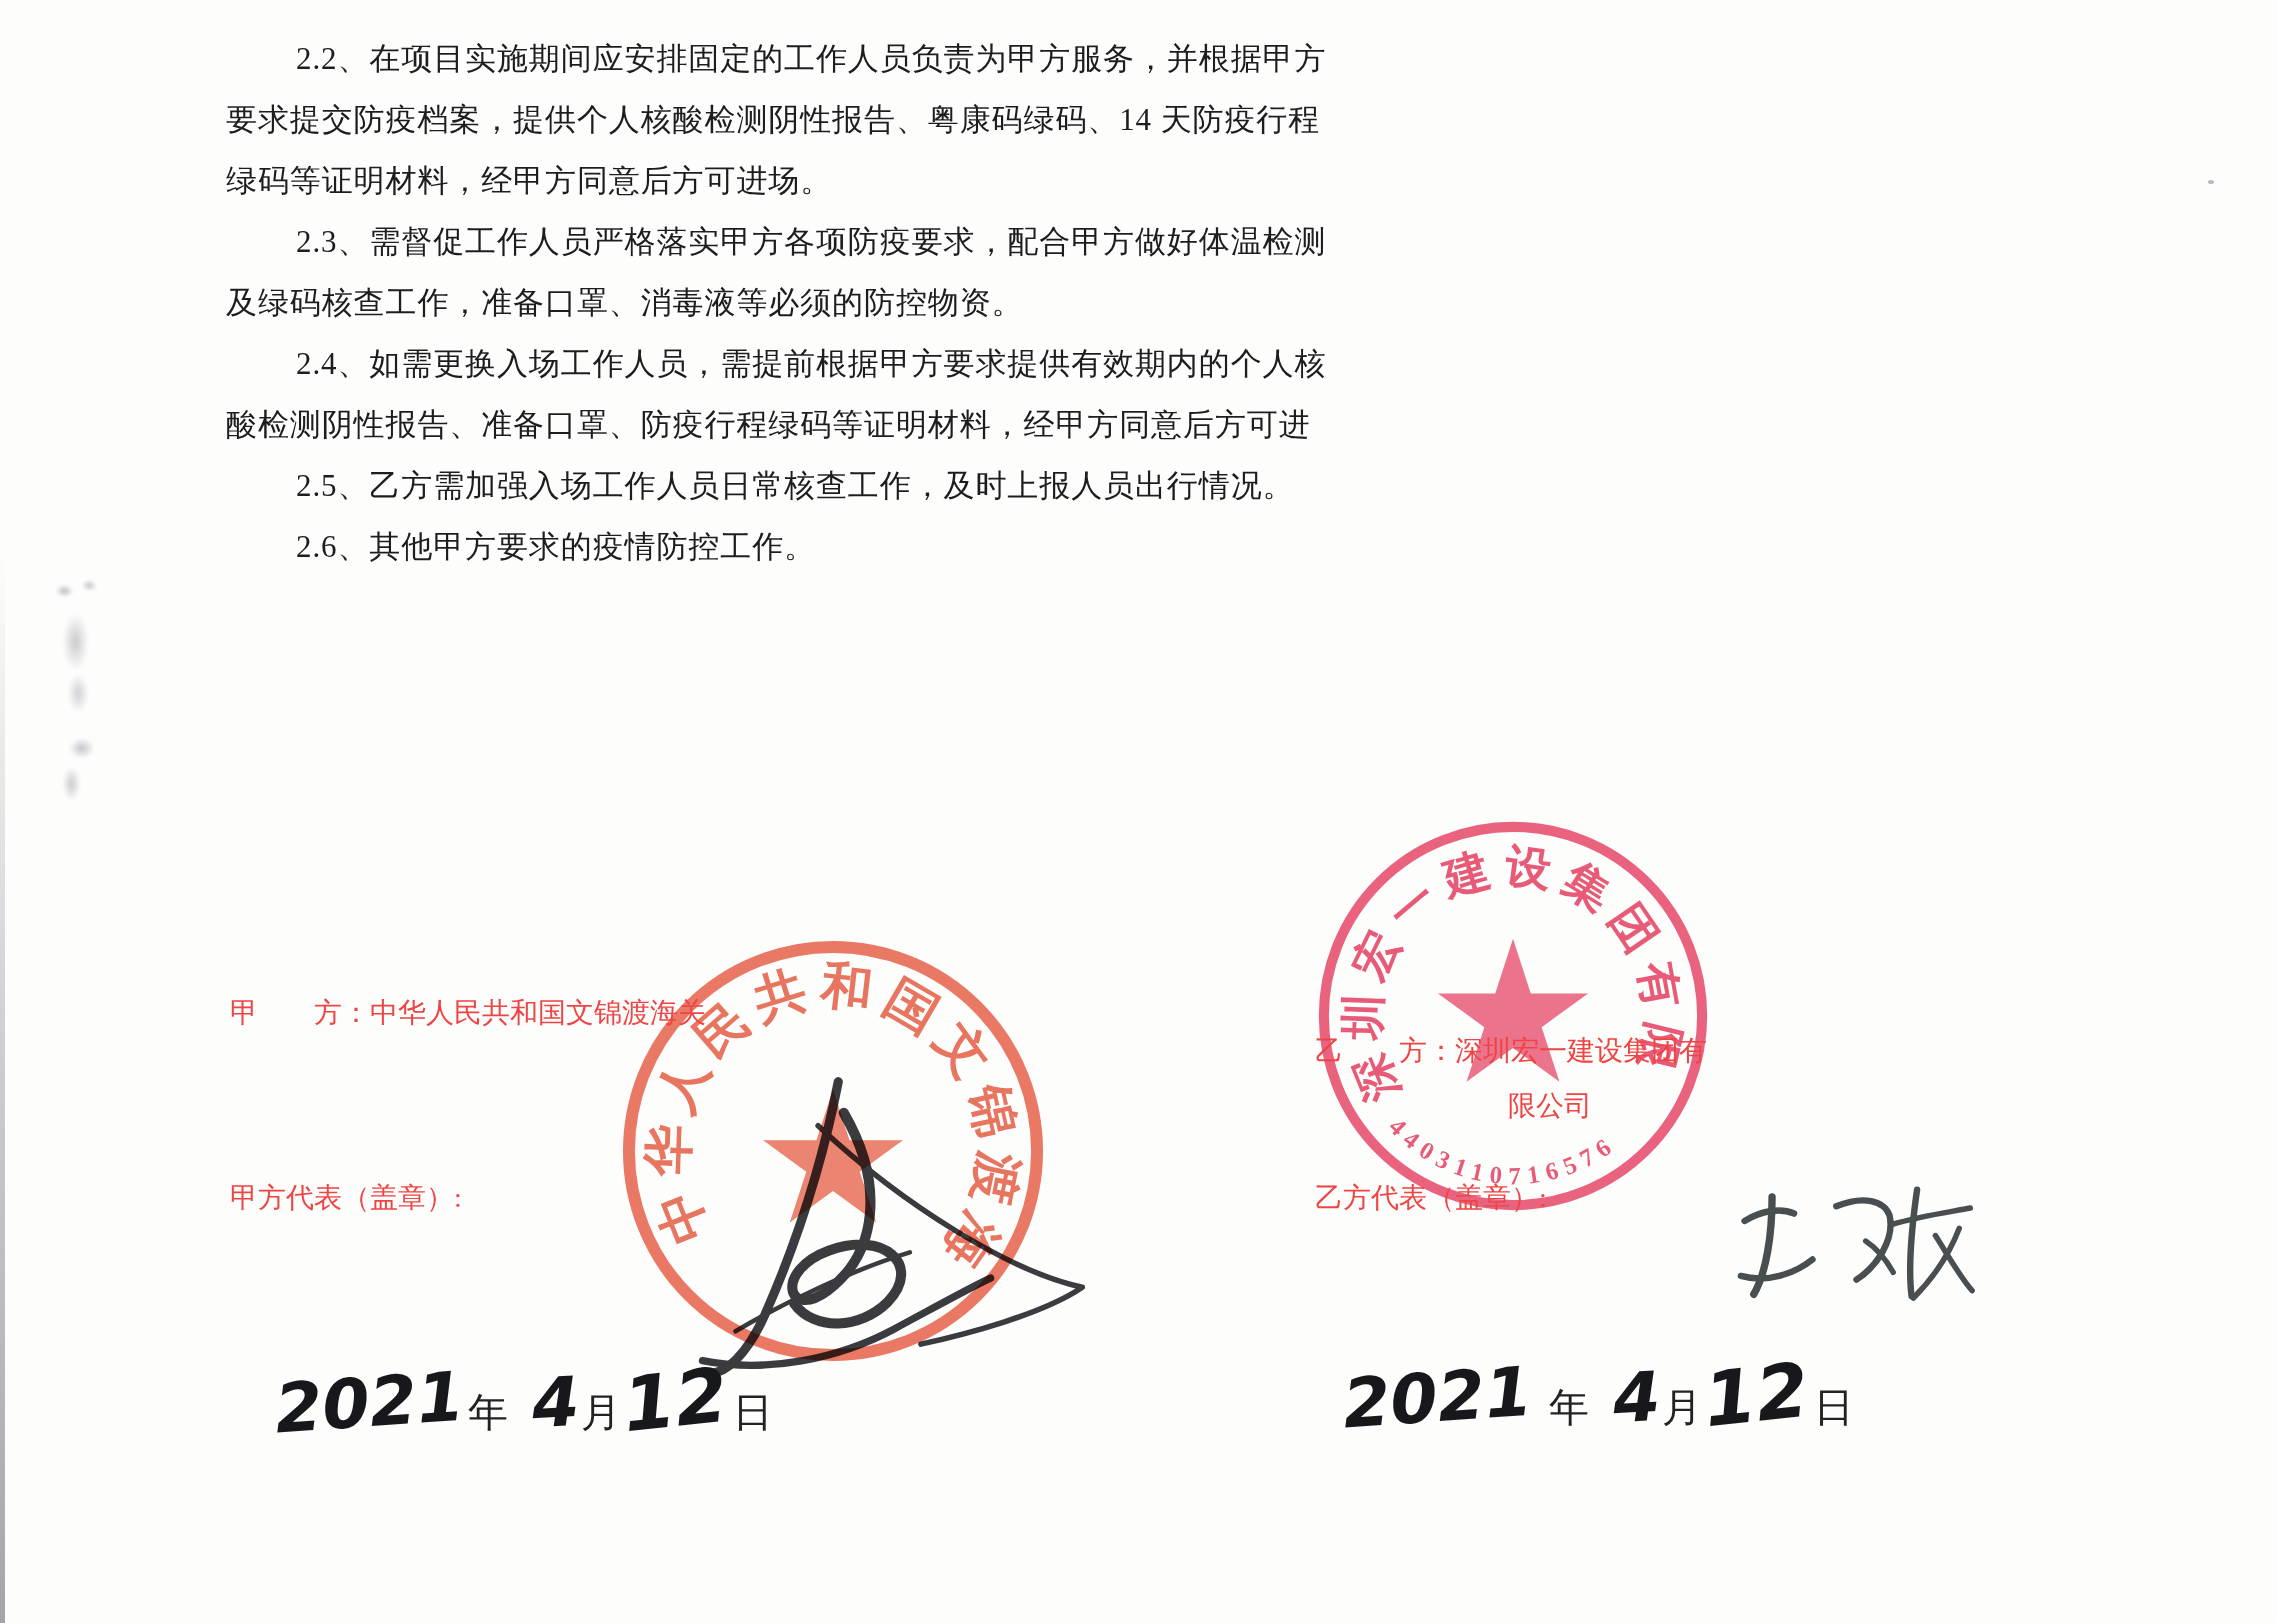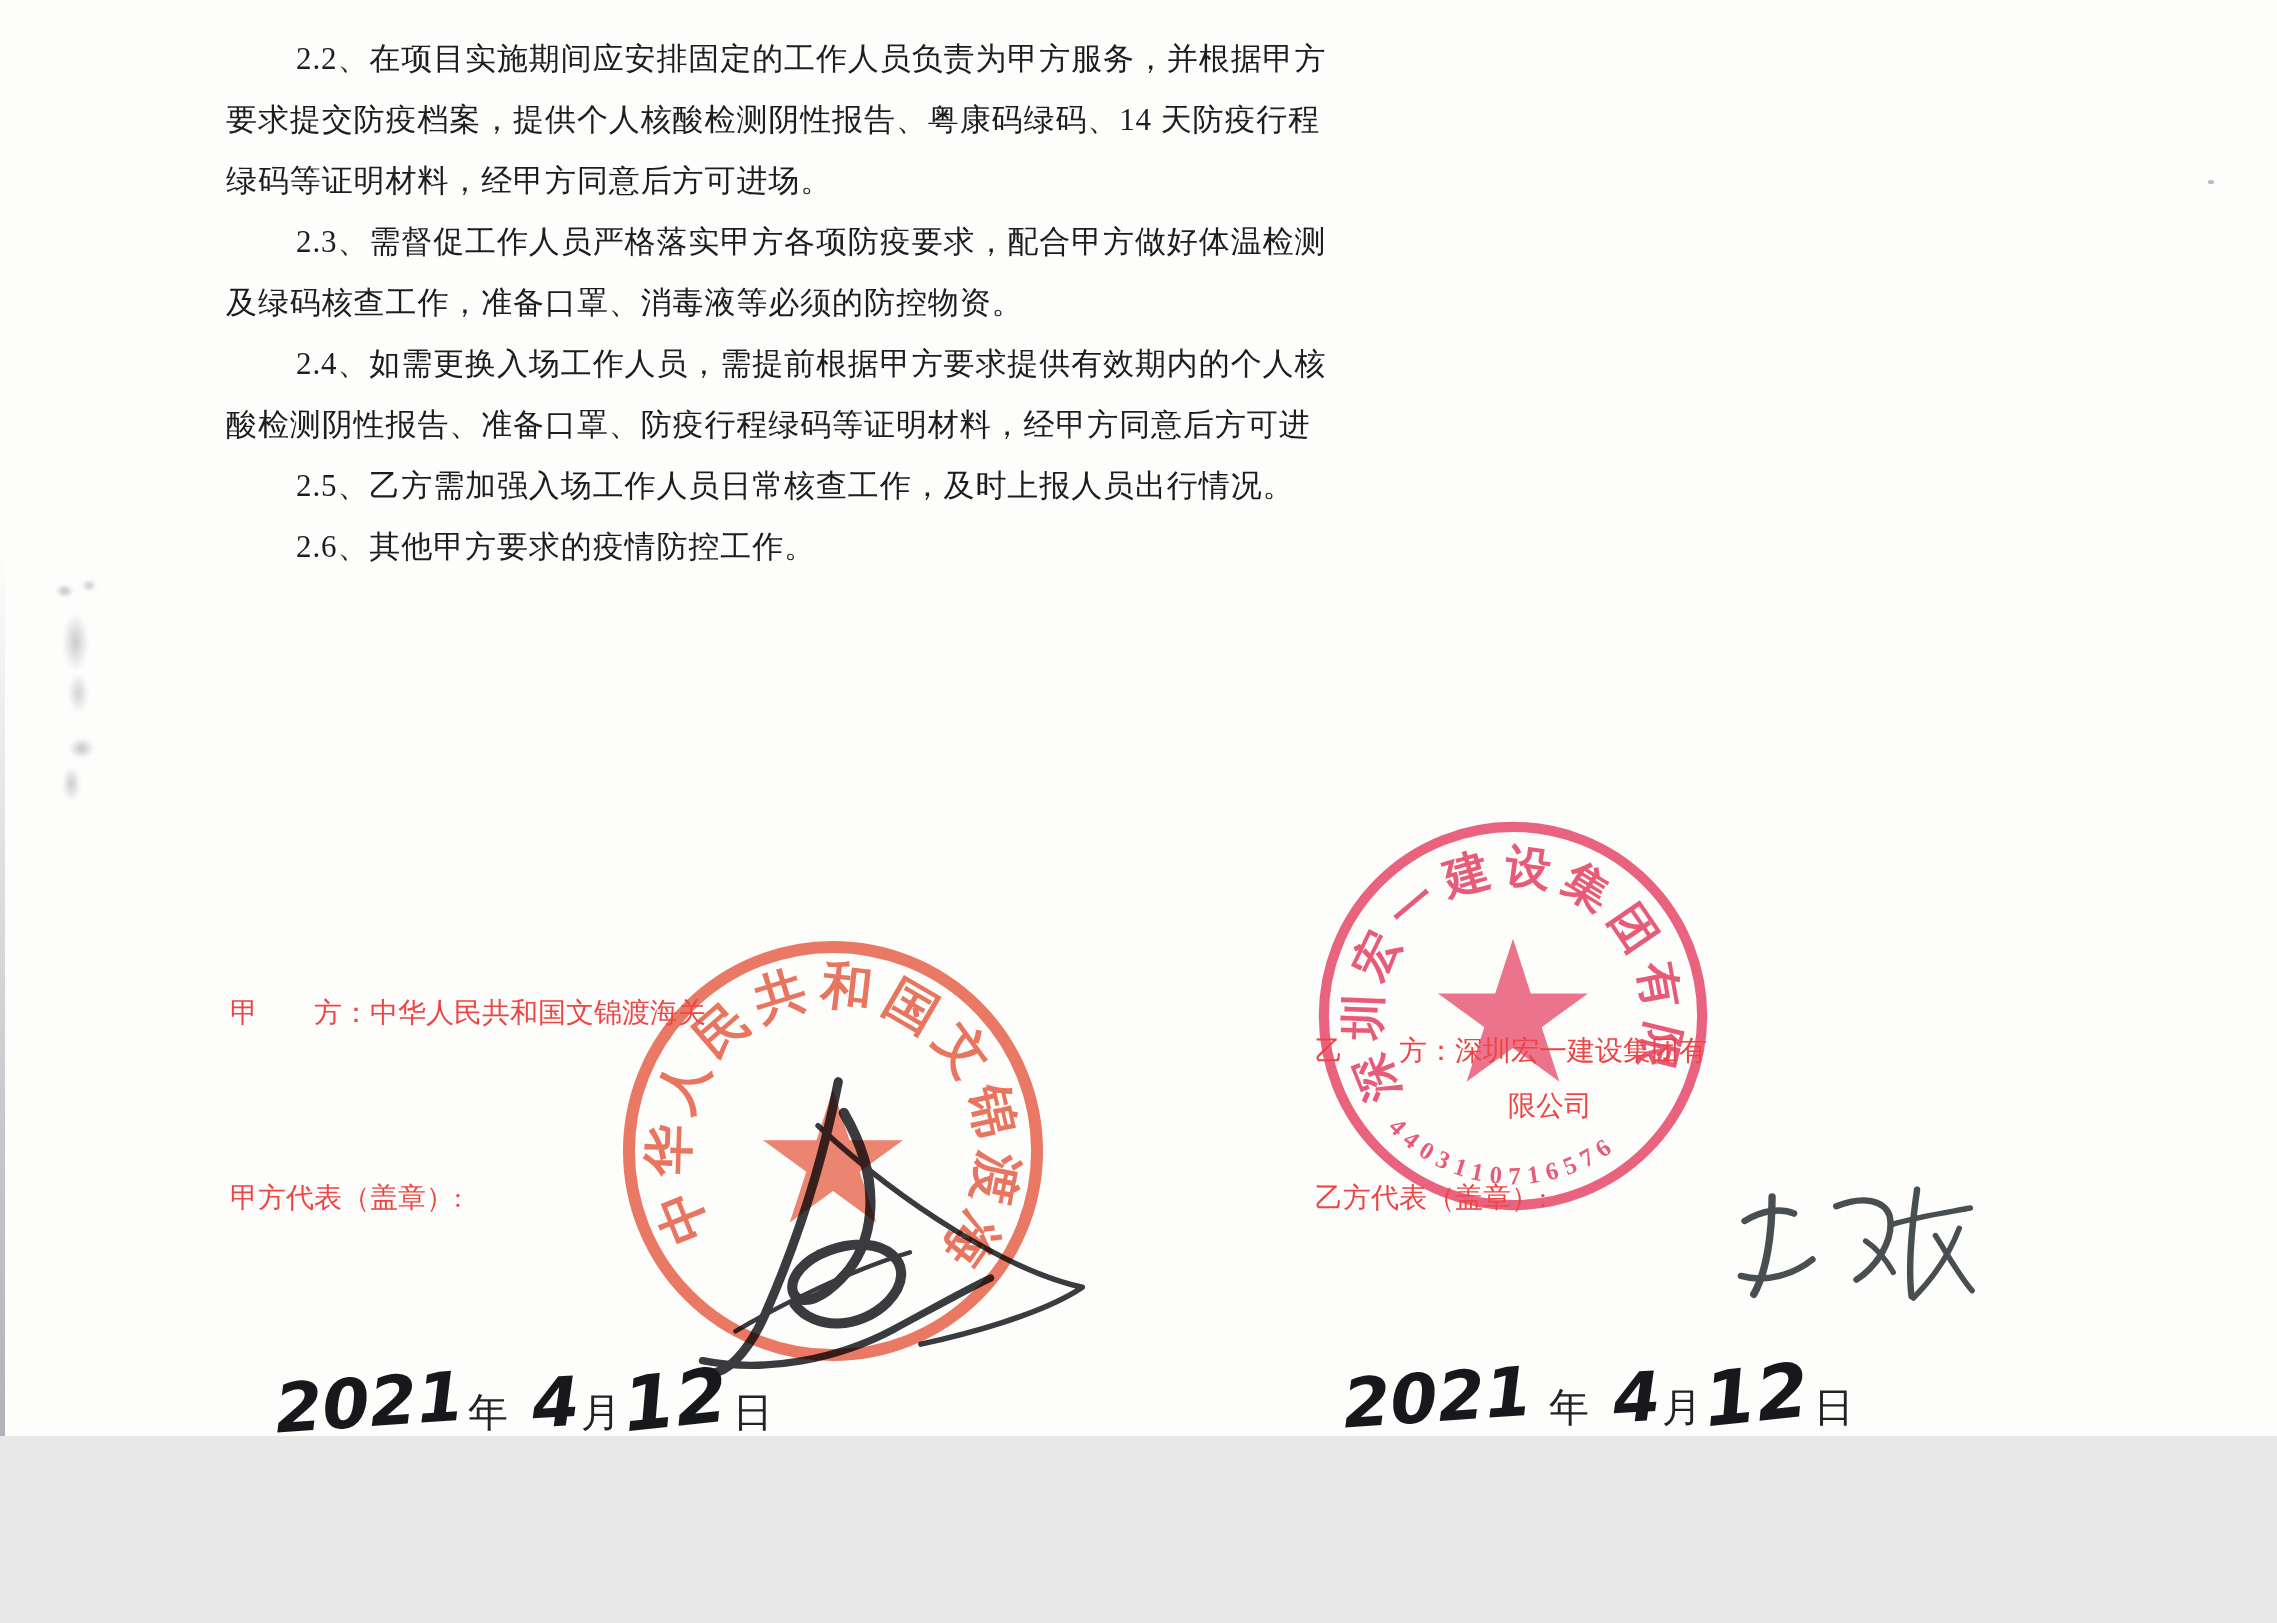--- a/index.html
+++ b/index.html
@@ -1,19 +1,19 @@
 <!DOCTYPE html>
 <html style="font-size:14.7px"><head>
 <meta charset="utf-8">
 <title>Document</title>
 <style>
   html,body{margin:0;padding:0;background:#e8e8e8;}
   .page{
     position:relative;
-    width:2277px;height:1436px;
+    width:2277px;height:1623px;
     background:#fdfdfc;
     overflow:hidden;
     font-family:"Liberation Serif","DejaVu Serif",serif;
     color:#1d1d1f;
   }
   
   .body-text{
     position:absolute;left:226px;top:27.5px;
     font-size:31px;line-height:61px;letter-spacing:0.9px;
     white-space:nowrap;

